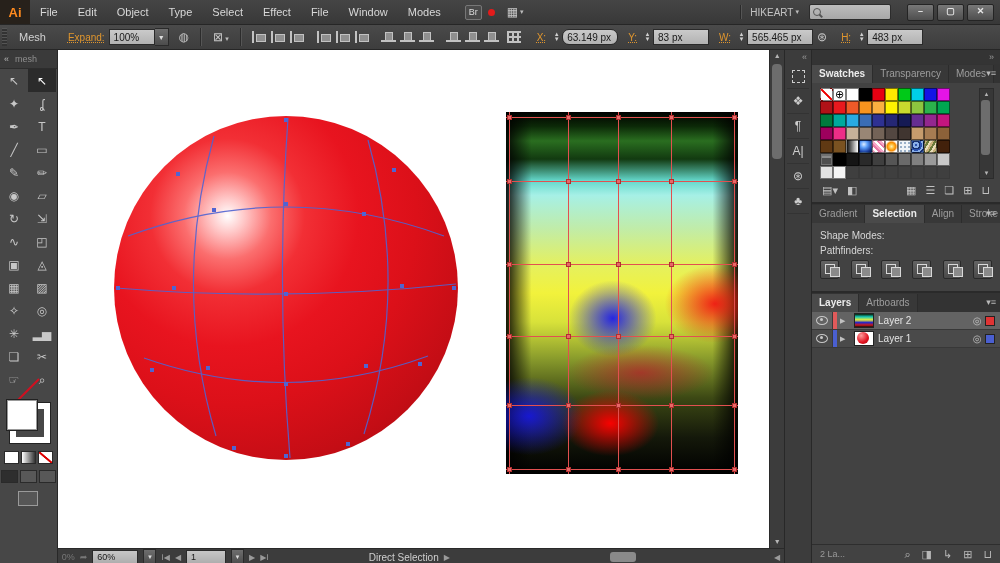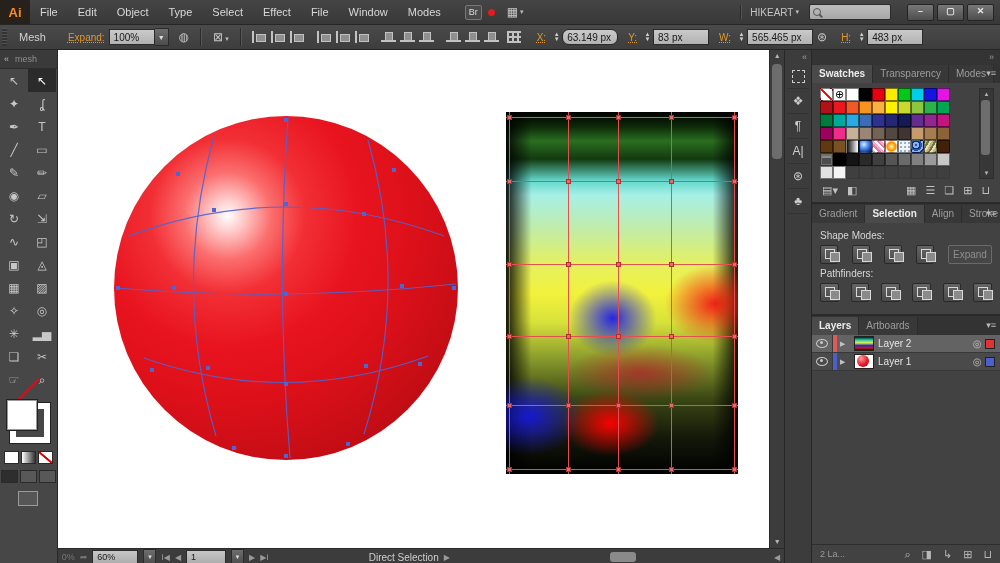--- a/index.html
+++ b/index.html
@@ -553,39 +553,20 @@
     <div class="pgroup">
       <div class="ptabs" id="pftabs">
           <span class="ptab">Gradient</span>
           <span class="ptab active">Selection</span>
           <span class="ptab">Align</span>
           <span class="ptab">Stroke</span>
           <span class="pmenu">▾≡</span>
         </div>
       <div class="pfbody">
         <div class="pflabel">Shape Modes:</div>
-        <div class="pfrow" id="shapemodes">
-            <span class="pfbtn">
-              <i class="a"></i>
-              <i class="b"></i>
-            </span>
-            <span class="pfbtn">
-              <i class="a"></i>
-              <i class="b"></i>
-            </span>
-            <span class="pfbtn">
-              <i class="a"></i>
-              <i class="b"></i>
-            </span>
-            <span class="pfbtn">
-              <i class="a"></i>
-              <i class="b"></i>
-            </span>
-            <span class="expand">Expand</span>
-          </div>
         <div class="pflabel">Pathfinders:</div>
         <div class="pfrow tight" id="pfbtns">
             <span class="pfbtn">
               <i class="a"></i>
               <i class="b"></i>
             </span>
             <span class="pfbtn">
               <i class="a"></i>
               <i class="b"></i>
             </span>

